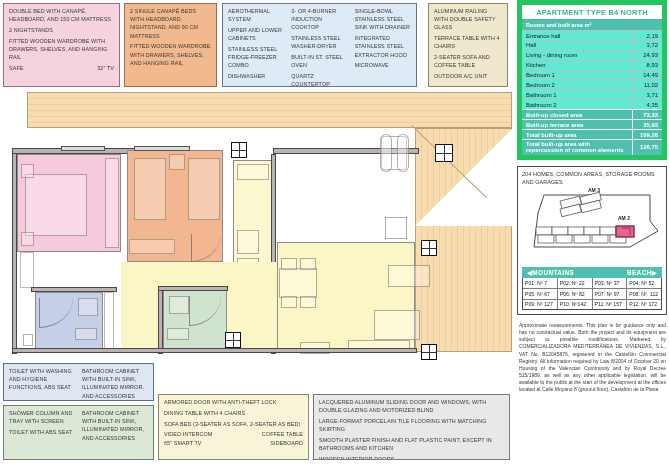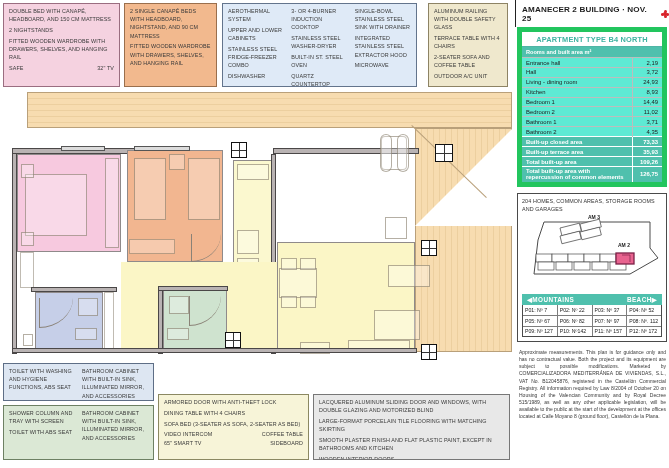--- a/index.html
+++ b/index.html
@@ -255,30 +255,20 @@
 
   <div class="box lgray" style="left:313px; top:394px; width:197px; height:66px;">
     <p>LACQUERED ALUMINUM SLIDING DOOR AND WINDOWS, WITH DOUBLE GLAZING AND MOTORIZED BLIND</p>
     <p>LARGE-FORMAT PORCELAIN TILE FLOORING WITH MATCHING SKIRTING</p>
     <p>SMOOTH PLASTER FINISH AND FLAT PLASTIC PAINT, EXCEPT IN BATHROOMS AND KITCHEN</p>
     <p>WOODEN INTERIOR DOORS</p>
   </div>
 
   <div id="rpanel">
 
-    <div id="rtitle">
-      <span>AMANECER 2 BUILDING  ·  NOV. 25</span>
-      <span class="flower">
-        <span class="p1"></span>
-          <span class="p2"></span>
-          <span class="p3"></span>
-        <span class="p4"></span>
-          <span class="c"></span>
-      </span>
-    </div>
 
     <div id="tblwrap">
       <div id="tblhead">APARTMENT TYPE B4 NORTH</div>
       <div id="tblsub">Rooms and built area m²</div>
       <table>
         <tbody>
           <tr>
               <td>Entrance hall</td>
               <td class="v">2,19</td>
             </tr>

